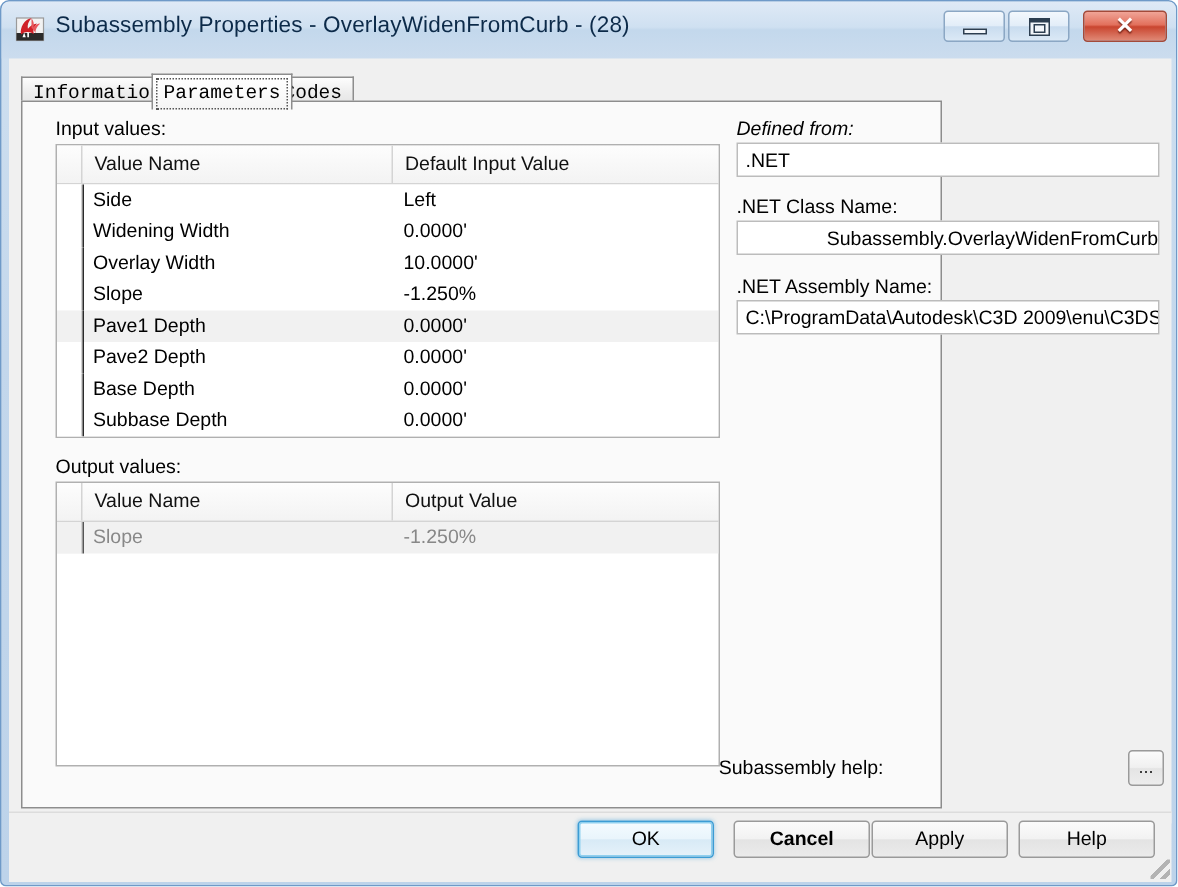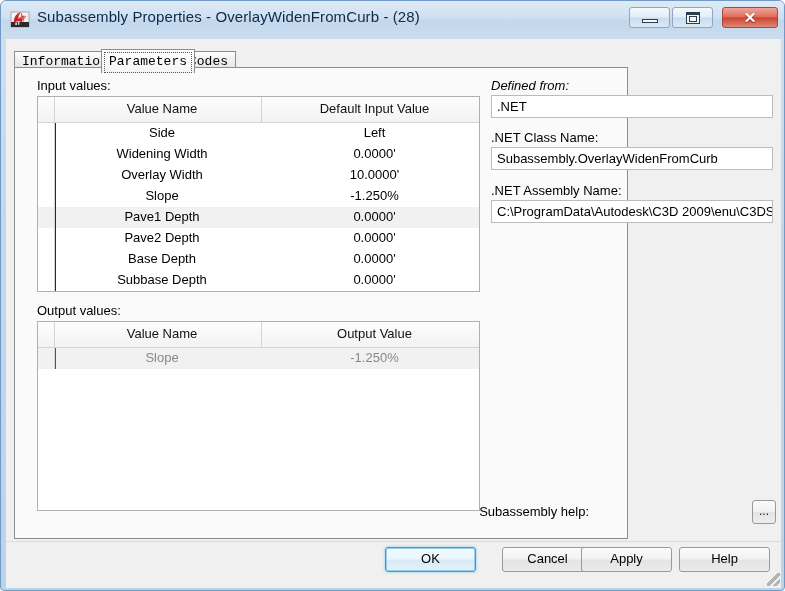--- a/index.html
+++ b/index.html
@@ -166,21 +166,20 @@
     white-space: nowrap;
   }
 
   
   .grid {
     position: absolute;
     box-sizing: border-box;
     border: 1px solid #b0b0b0;
     background: #ffffff;
     overflow: hidden;
-    text-align: center;
   }
   .grid-head {
     display: flex;
     height: 26px;
     box-sizing: border-box;
     background: linear-gradient(to bottom, #fdfdfd 0%, #f3f3f3 100%);
     border-bottom: 1px solid #d4d4d4;
   }
   .gutter {
     width: 17px;
@@ -299,21 +298,21 @@
     text-align: center;
     line-height: 22px;
     cursor: default;
   }
   .dlgbtn.default {
     border: 1px solid #3c9cd4;
     box-shadow: 0 0 0 1px #8fd0ef inset, 0 0 3px rgba(60,156,212,0.55);
     background: linear-gradient(to bottom, #f4fbff 0%, #e9f5fc 48%, #d8eaf6 52%, #e6f2fa 100%);
   }
   #btn-ok     { left: 379px; }
-  #btn-cancel { left: 496px; }
+  #btn-cancel { left: 483px; font-weight: bold; }
   #btn-apply  { left: 575px; }
   #btn-help   { left: 673px; }
 
   
   #grip {
     position: absolute;
     right: 4px;
     bottom: 4px;
     width: 13px;
     height: 13px;
@@ -434,21 +433,21 @@
               <div class="cell first col-name">Slope</div>
               <div class="cell col-value">-1.250%</div>
             </div>
           </div>
       </div>
 
       <div class="field-label" style="left:476px; top:10px;font-style:italic;">Defined from:</div>
       <div class="textbox" style="left:476px; top:27px; width:282px;">.NET</div>
 
       <div class="field-label" style="left:476px; top:62px;">.NET Class Name:</div>
-      <div class="textbox" style="left:476px; top:79px; width:282px;">Subassembly.OverlayWidenFromCurb</div>
+      <div class="textbox" style="left:476px; top:79px; width:282px;text-align:right;">Subassembly.OverlayWidenFromCurb</div>
 
       <div class="field-label" style="left:476px; top:115px;">.NET Assembly Name:</div>
       <div class="textbox" style="left:476px; top:132px; width:282px;">C:\ProgramData\Autodesk\C3D 2009\enu\C3DS</div>
 
       <div id="help-label" style="top:436px; right:38px;">Subassembly help:</div>
       <div id="help-ellipsis-btn" style="left:undefined; right:10px; top:432px;">...</div>
 
     </div>
   </div>
 

